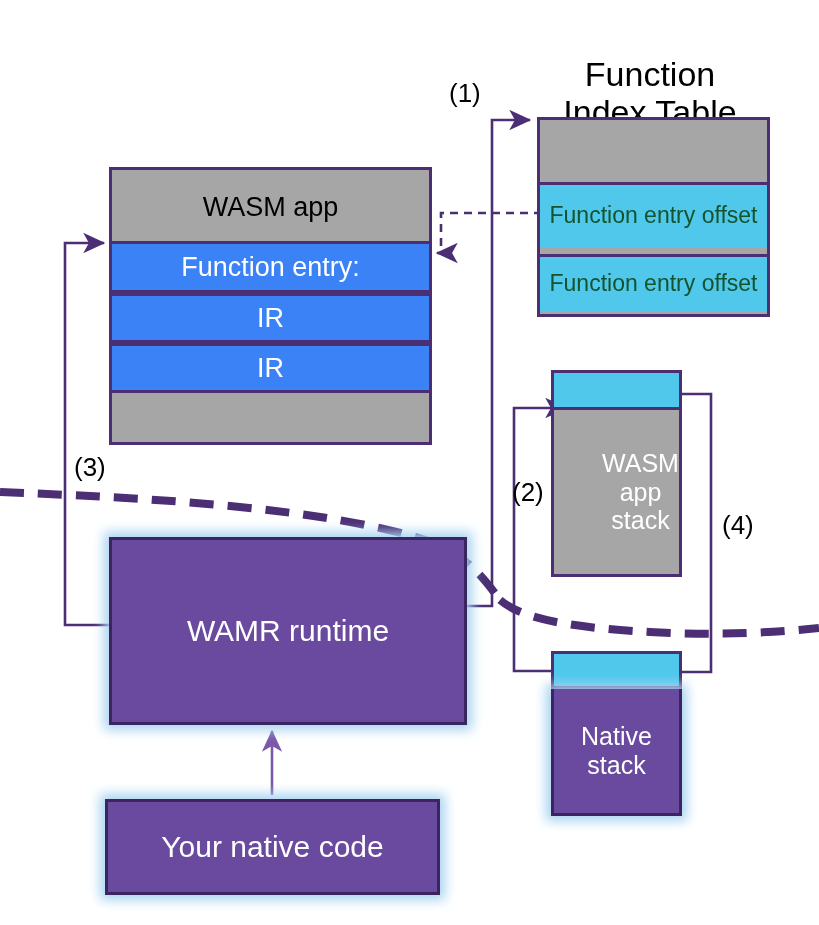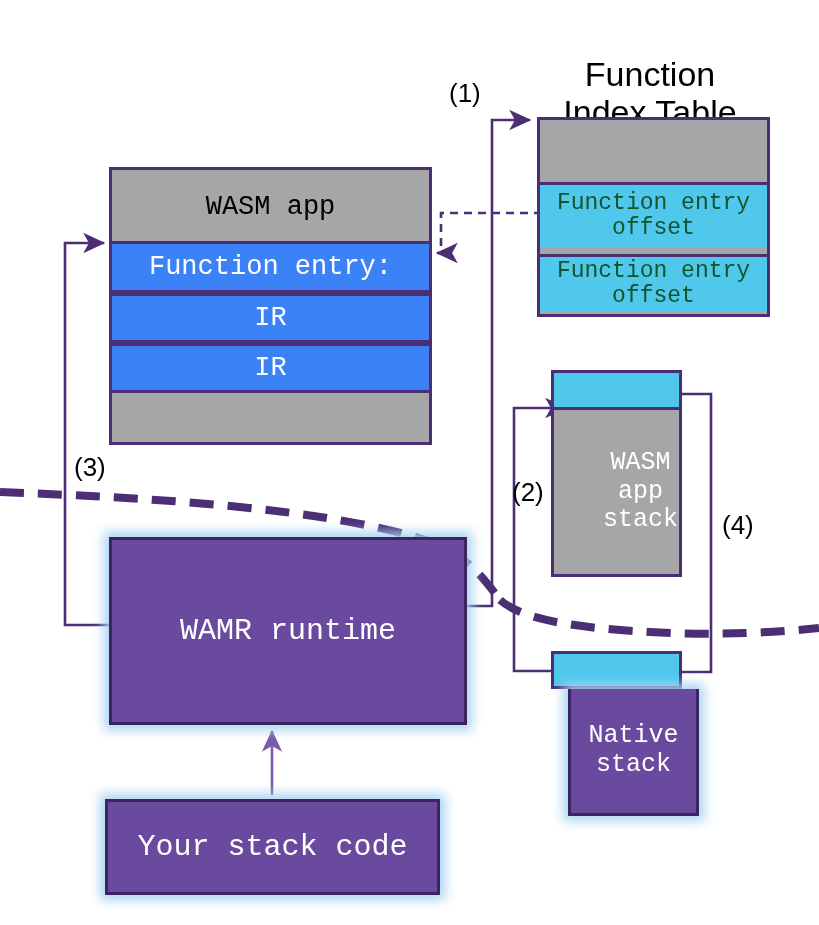--- a/index.html
+++ b/index.html
@@ -21,21 +21,20 @@
     position: absolute;
     left: 0;
     top: 0;
     width: 819px;
     height: 925px;
     pointer-events: none;
   }
   .box {
     position: absolute;
     box-sizing: border-box;
-    font-family: Liberation Mono, monospace;
   }
   .label {
     position: absolute;
     white-space: pre;
     text-align: center;
     line-height: 1.12;
   }
 
   
   #fit-title {
@@ -164,21 +163,20 @@
     border-top: none;
     background: #6A4A9E;
     color: #ffffff;
     font-size: 25px;
     display: flex;
     align-items: center;
     justify-content: center;
     text-align: center;
     line-height: 1.15;
     box-shadow: 0 0 11px 5px #A9D3F0;
-    margin-left: 17px;
   }
 
   
   .step-label {
     position: absolute;
     font-size: 26px;
     color: #000000;
   }
   #step-1 { left: 449px; top: 78px; }
   #step-2 { left: 512px; top: 477px; }
@@ -234,21 +232,21 @@
 
   <div class="box" id="wasm-app-box">
     <div id="wasm-app-title">WASM app</div>
     <div class="wa-row" id="wa-row-0">Function entry:</div>
     <div class="wa-row" id="wa-row-1">IR</div>
     <div class="wa-row" id="wa-row-2">IR</div>
   </div>
 
   <div class="box purple-box" id="wamr-box">WAMR runtime</div>
 
-  <div class="box purple-box" id="native-code-box">Your stack code</div>
+  <div class="box purple-box" id="native-code-box">Your native code</div>
 
   <div class="box" id="wasm-stack-top"></div>
   <div class="box" id="wasm-stack-body">WASM
 app stack</div>
 
   <div class="box" id="native-stack-top"></div>
   <div class="box" id="native-stack-body">Native
 stack</div>
 
   <div class="step-label" id="step-1">(1)</div>

